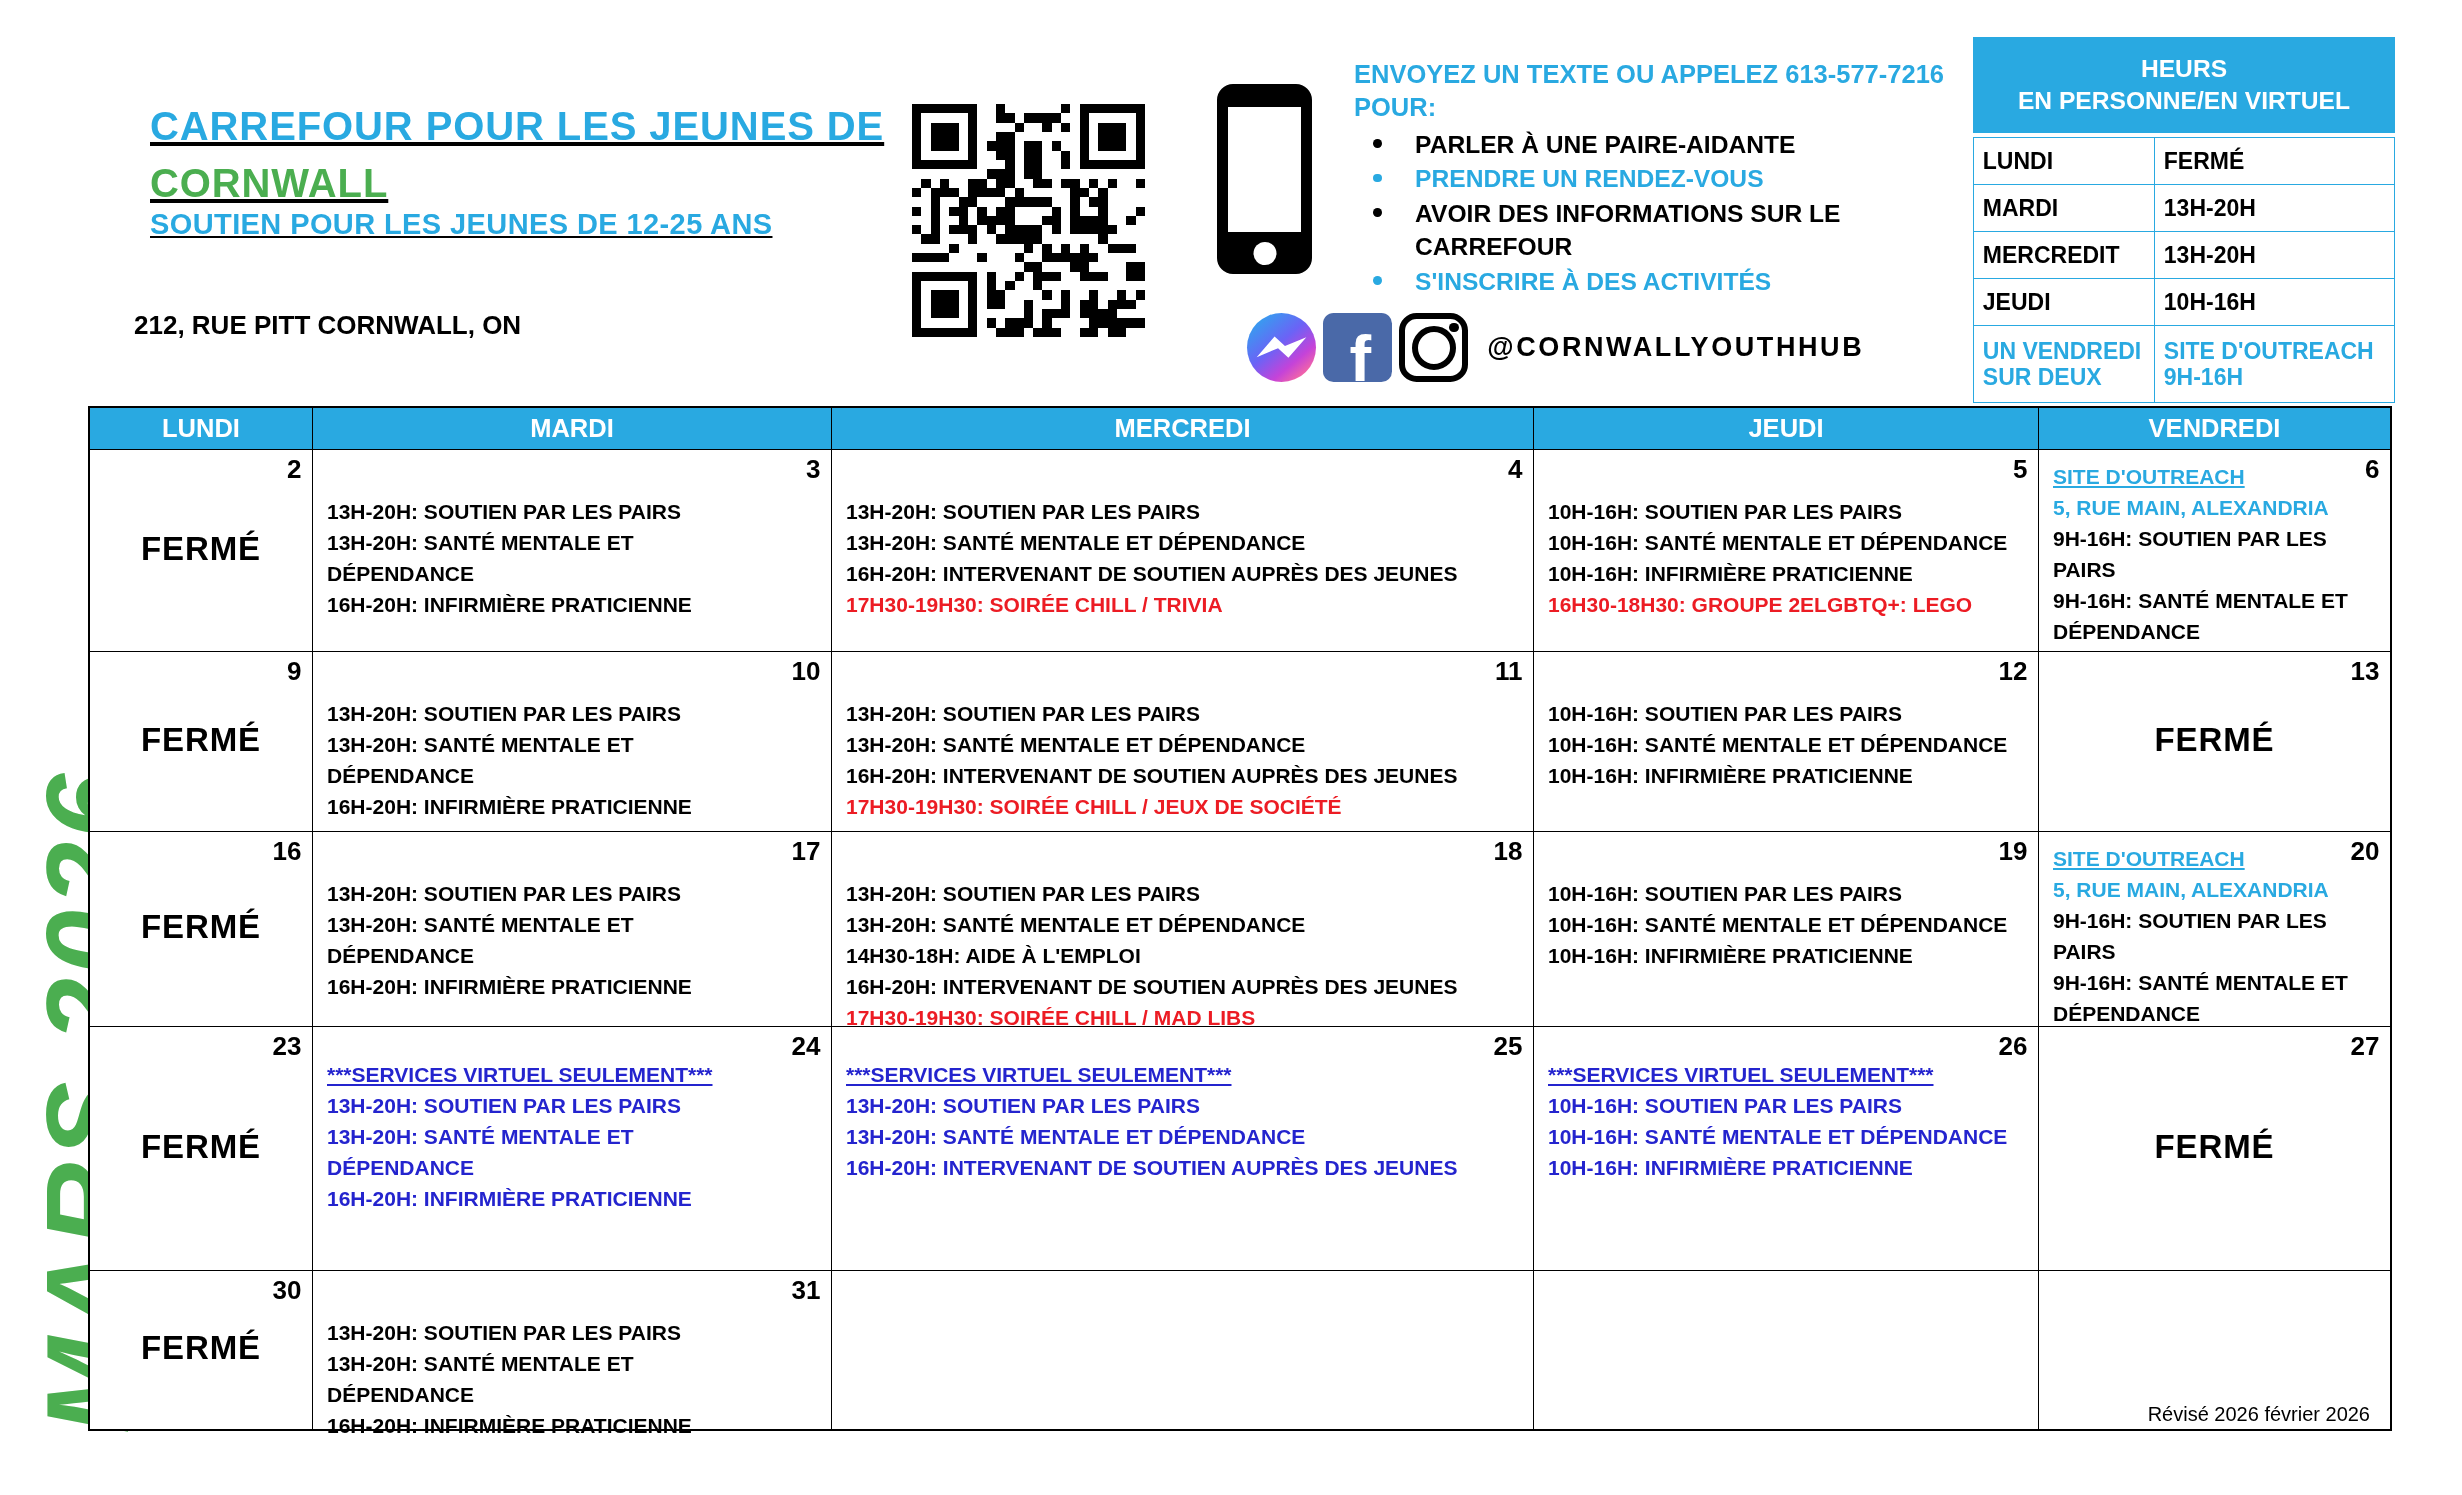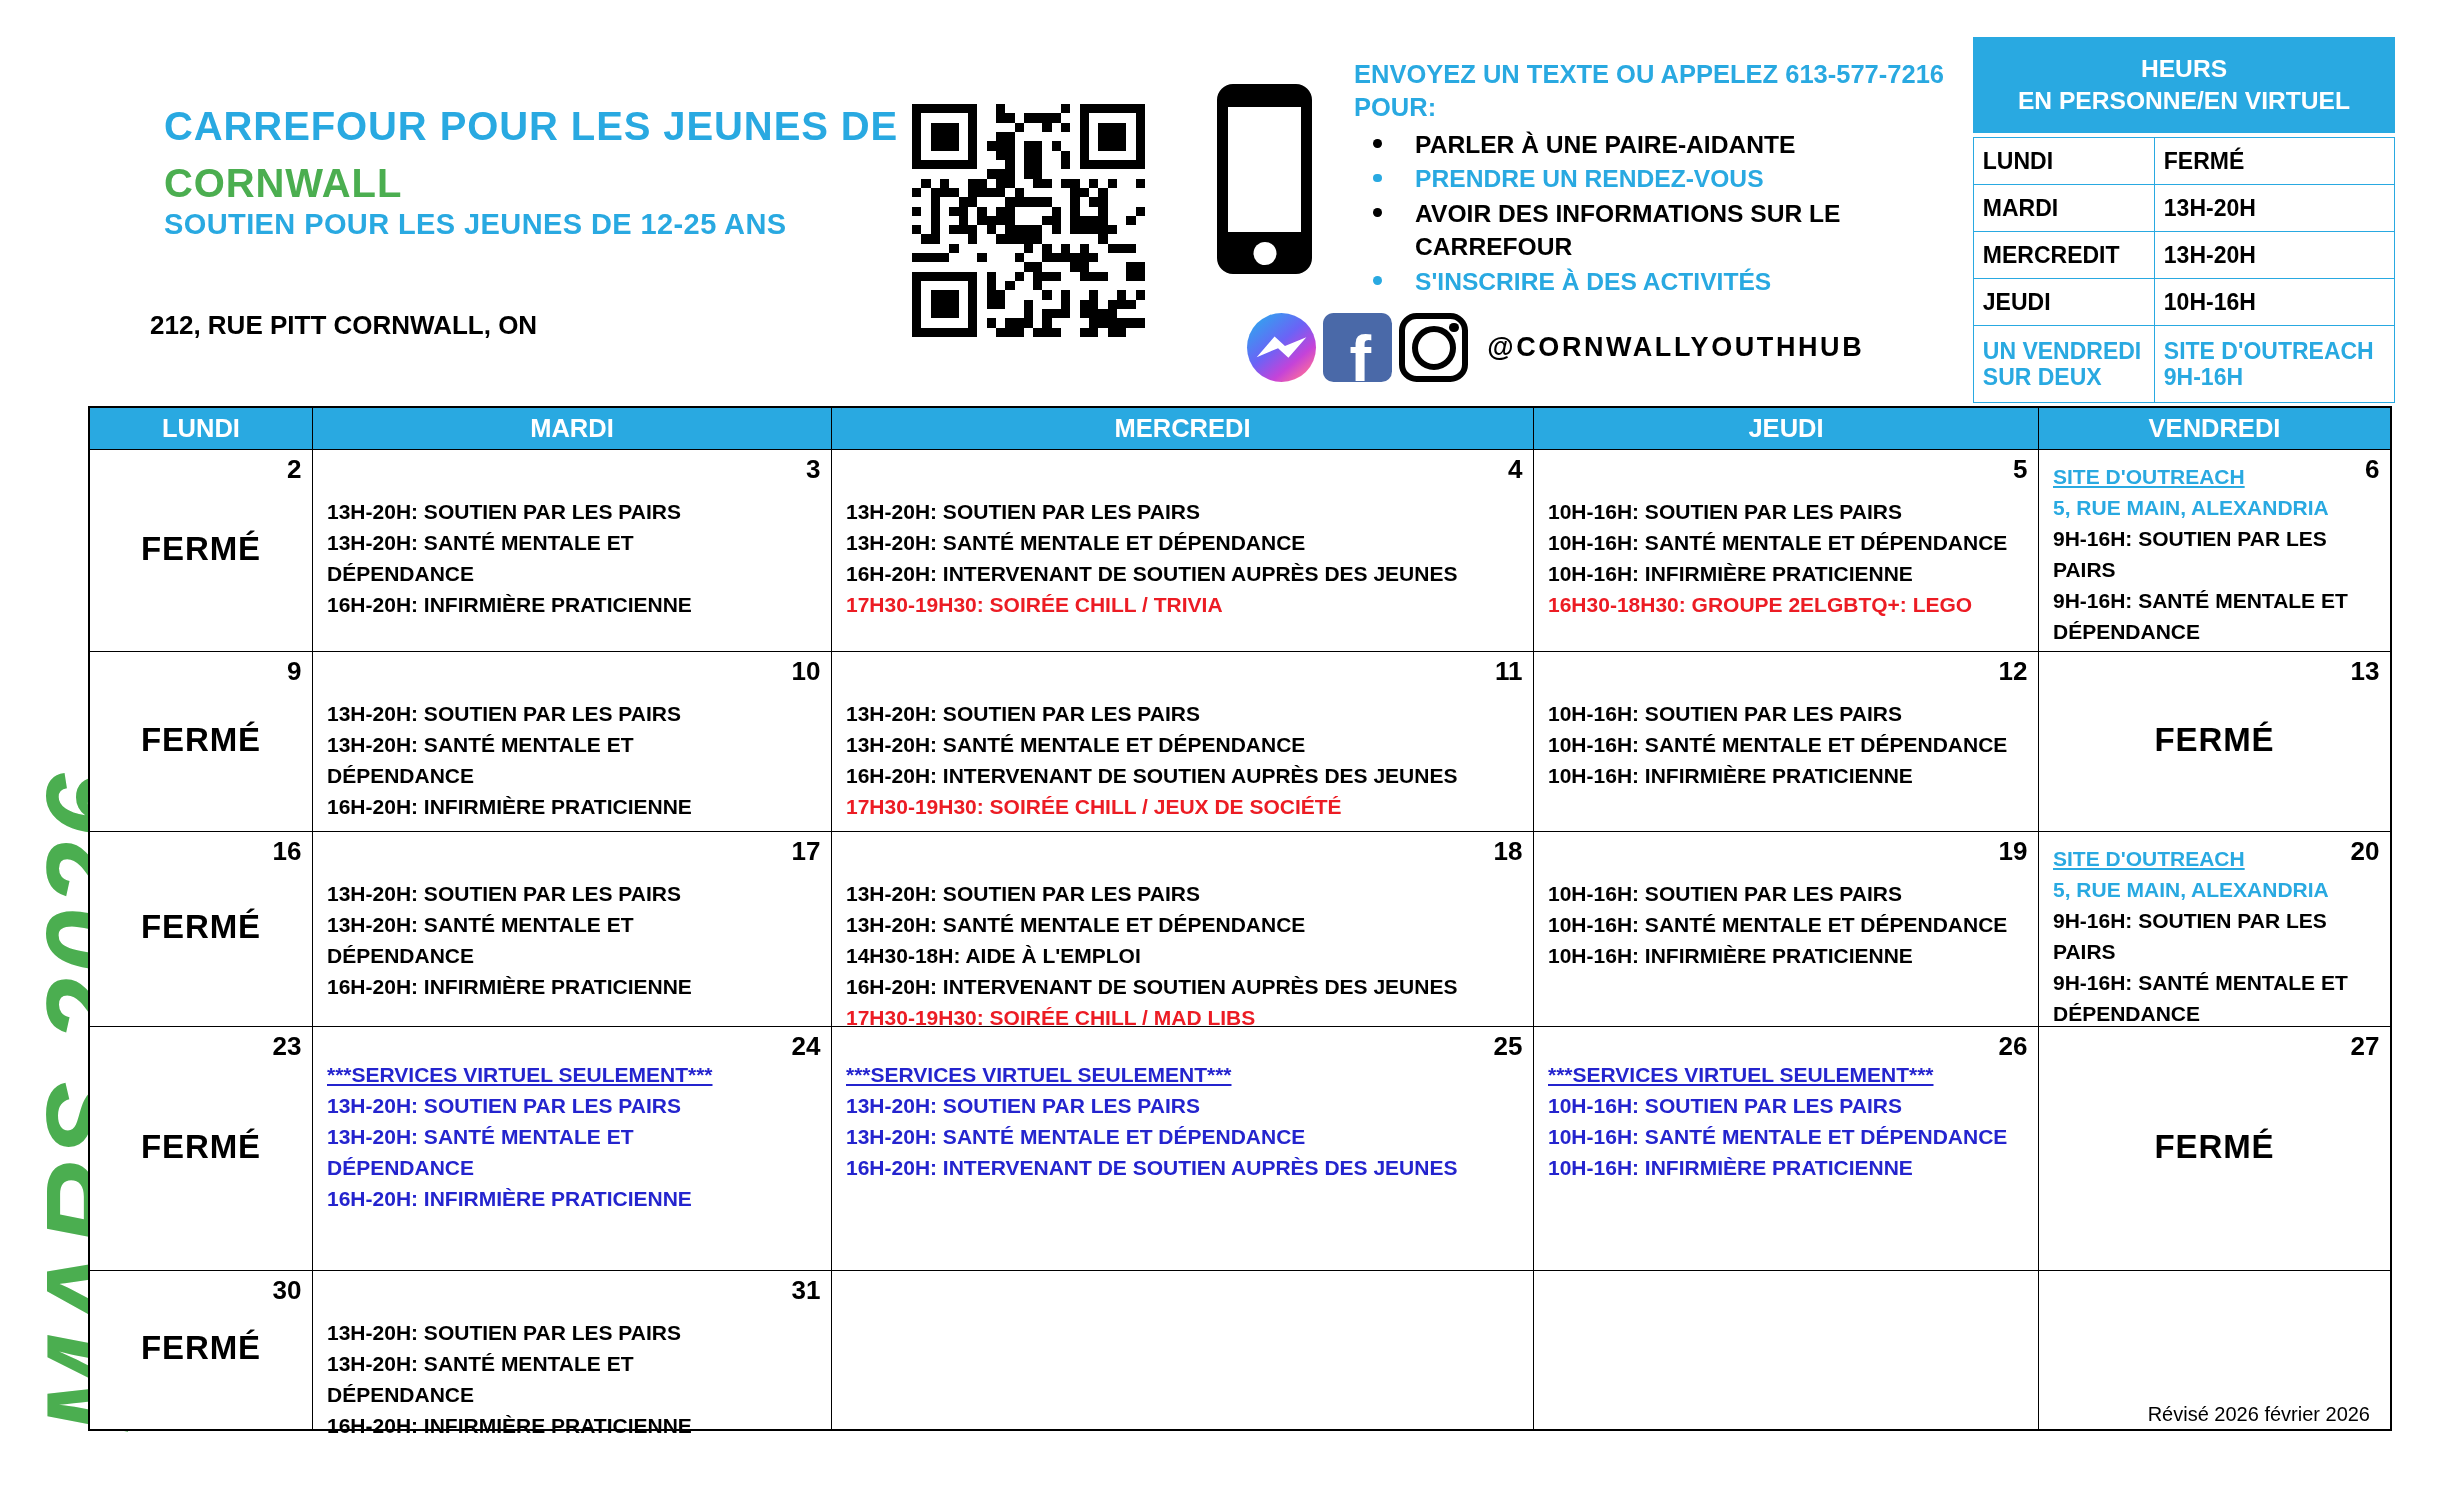--- a/index.html
+++ b/index.html
@@ -1,24 +1,24 @@
 <!DOCTYPE html>
 <html style="font-size:14px"><head>
 <meta charset="utf-8">
 <style>
   * { box-sizing: border-box; margin: 0; padding: 0; }
   html,body { width: 2462px; height: 1495px; background: #fff;
     font-family: "Liberation Sans", sans-serif; position: relative; overflow: hidden; }
 
   
-  .title-block { position: absolute; left: 164px; top: 104px; }
+  .title-block { position: absolute; left: 150px; top: 104px; text-decoration: underline; }
   .title-l1 { font-size: 40px; font-weight: bold; color: var(--cyan); letter-spacing: 0.9px; }
   .title-l2 { font-size: 40px; font-weight: bold; color: var(--green); letter-spacing: 0.9px; margin-top: 12.3px; }
   .subtitle { font-size: 29px; font-weight: bold; color: var(--cyan); margin-top: 2px; letter-spacing: 0.4px; }
-  .address  { position: absolute; left: 150px; top: 310px; font-size: 26px; font-weight: bold; color: #000; }
+  .address  { position: absolute; left: 134px; top: 310px; font-size: 26px; font-weight: bold; color: #000; }
 
   
   .qr { position: absolute; left: 912px; top: 104px; width: 233px; height: 233px; }
   .qr svg { width: 100%; height: 100%; }
 
   
   .phone { position: absolute; left: 1217px; top: 84px; width: 95px; height: 190px;
     border: 11.4px solid #000; border-top-width: 23px; border-bottom-width: 42px;
     border-radius: 16px; background: #fff; }
   .phone::after { content: ""; position: absolute; left: 50%; bottom: -33px; width: 23px; height: 23px;

